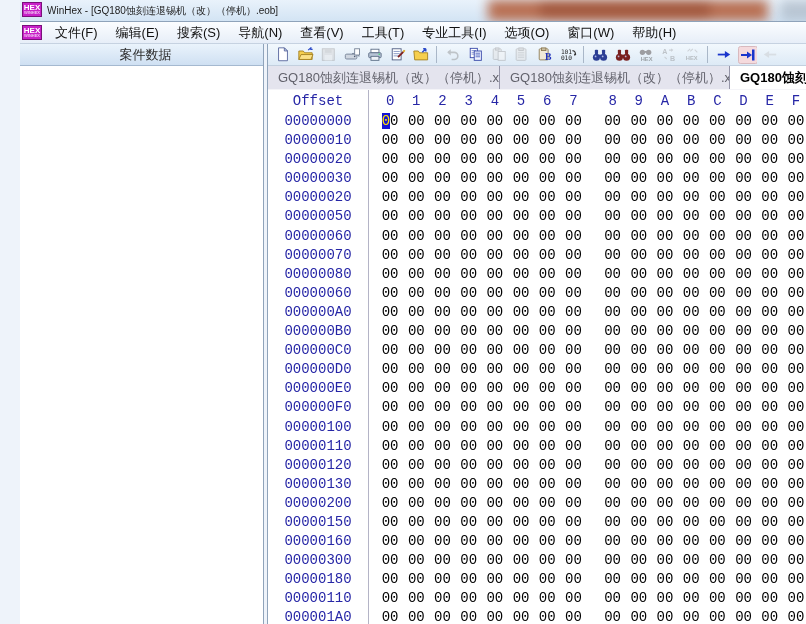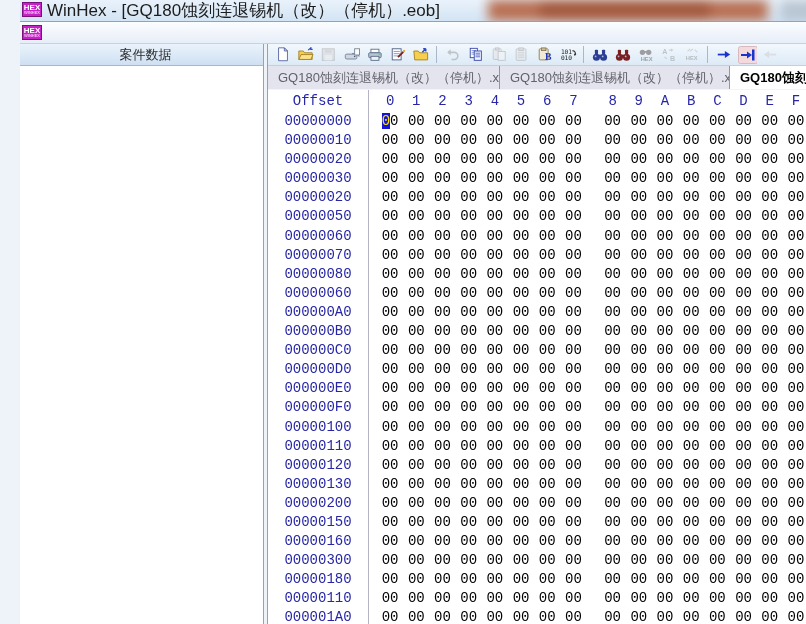--- a/index.html
+++ b/index.html
@@ -3,21 +3,21 @@
 <meta charset="utf-8">
 <style>
   * { box-sizing: border-box; margin: 0; padding: 0; }
   html,body { width:806px; height:624px; overflow:hidden; }
   body { font-family:"Liberation Sans", sans-serif; font-size:13px; background:#eef3fa; }
   .window { position:relative; width:806px; height:624px; display:flex; flex-direction:column; background:#4d7c0f; overflow:hidden;margin-left:20px; }
 
   
   .titlebar { position:relative; height:22px; flex:0 0 22px; background:linear-gradient(#e9f2fb,#d3e4f4); border-bottom:1px solid #8fa3ba; display:flex; align-items:center; overflow:hidden; }
   .titlebar .app-icon { width:20px; height:15px; margin:0 5px 0 2px; margin-top:-3px; }
-  .title-text { color:#1c1c1c; font-size:17px; white-space:nowrap; }
+  .title-text { color:#1c1c1c; font-size:10px; white-space:nowrap; }
   .blob { position:absolute; top:0; height:21px; filter:blur(6px); pointer-events:none; }
   .blob-orange { left:468px; width:280px; background:#b4613f; opacity:.9; }
   .blob-orange-dark { left:520px; top:6px; width:170px; height:8px; background:#8a3f28; opacity:.8; }
   .blob-gray { left:760px; width:60px; background:#9aa7b5; opacity:.55; }
 
   .hexlogo { display:inline-block; background:#c820c8; color:#fff; font-weight:bold; font-size:8px; line-height:7px; text-align:center; border:1px solid #7a107a; width:20px; height:15px; padding-top:1px; }
   .hexlogo .sub { display:block; font-size:4px; line-height:4px; color:#f0c0f0; }
 
   
   .menubar { height:22px; flex:0 0 22px; background:linear-gradient(#fbfdff,#e7eef8); border-bottom:1px solid #c6d2e1; display:flex; align-items:center; }
@@ -73,20 +73,32 @@
   <div class="titlebar">
     <div class="blob blob-orange"></div>
     <div class="blob blob-orange-dark"></div>
     <div class="blob blob-gray"></div>
     <span class="app-icon hexlogo">HEX<span class="sub">WINHEX</span></span>
     <span class="title-text">WinHex - [GQ180蚀刻连退锡机（改）（停机）.eob]</span>
   </div>
 
   <div class="menubar">
     <span class="doc-icon hexlogo">HEX<span class="sub">WINHEX</span></span>
+    <div style="display:flex;">
+        <div class="menu-item">文件(F)</div>
+        <div class="menu-item">编辑(E)</div>
+        <div class="menu-item">搜索(S)</div>
+        <div class="menu-item">导航(N)</div>
+        <div class="menu-item">查看(V)</div>
+        <div class="menu-item">工具(T)</div>
+        <div class="menu-item">专业工具(I)</div>
+        <div class="menu-item">选项(O)</div>
+        <div class="menu-item">窗口(W)</div>
+        <div class="menu-item">帮助(H)</div>
+      </div>
   </div>
 
   <div class="main">
 
     <div class="left-panel">
       <div class="panel-header">案件数据</div>
       <div class="panel-body"></div>
     </div>
 
     <div class="divider"></div>

